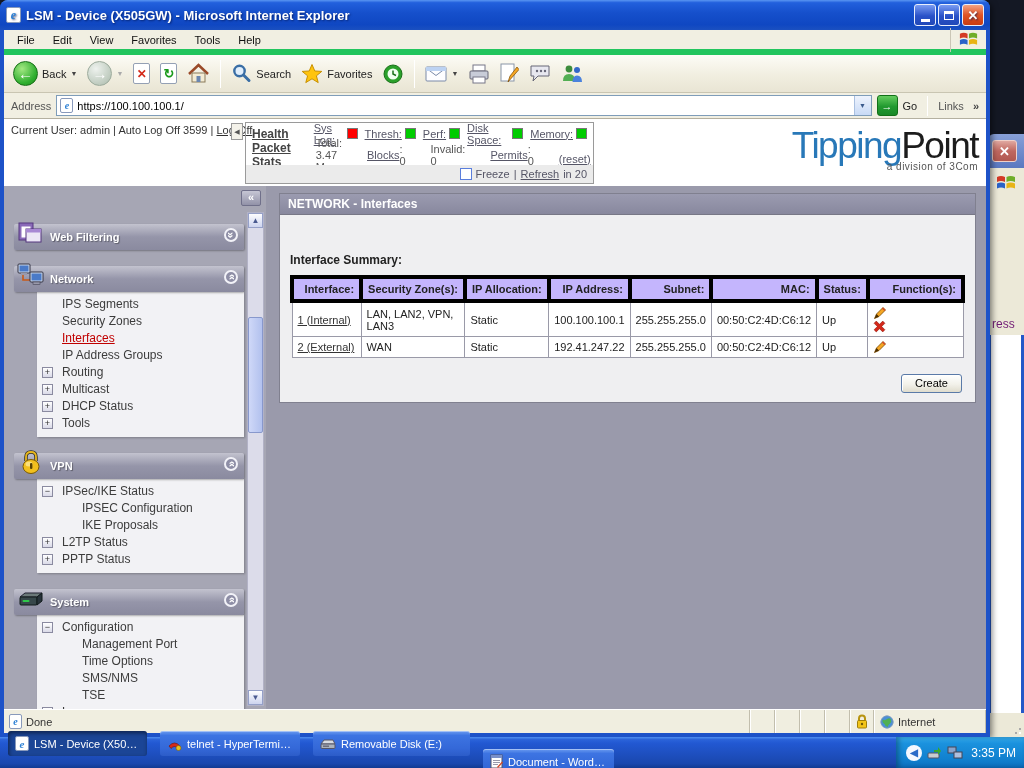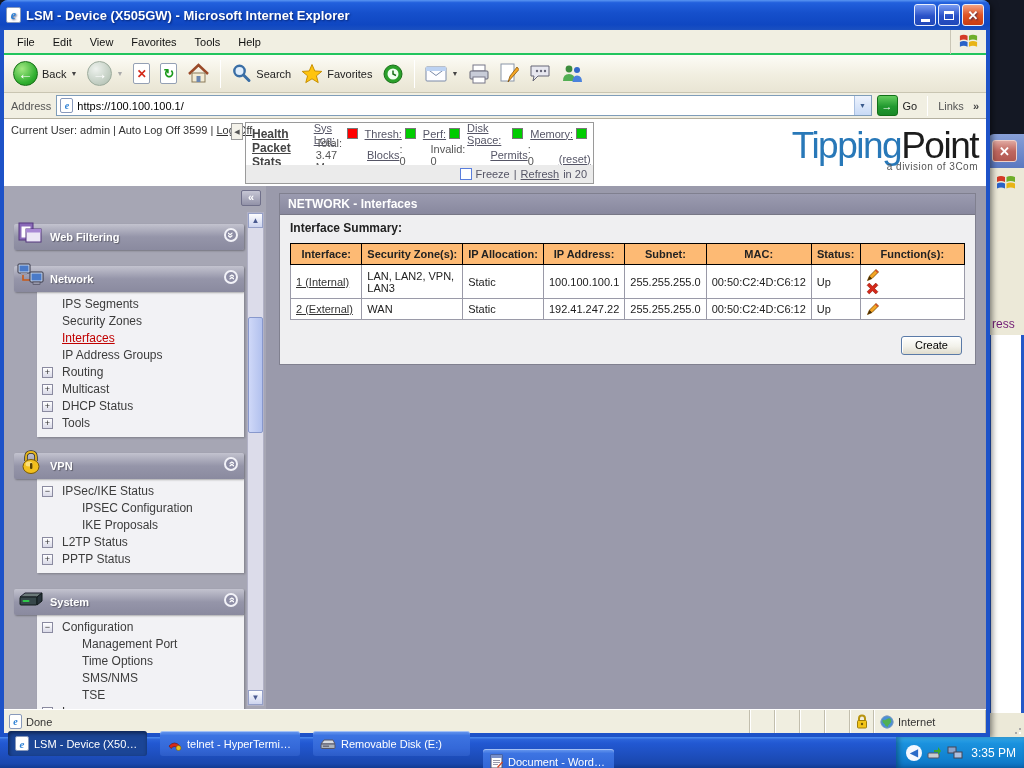--- a/index.html
+++ b/index.html
@@ -40,21 +40,21 @@
   .tb-buttons { margin-left:auto; display:flex; gap:2px; }
   .tb-btn { width:22px; height:22px; border-radius:3px; border:1px solid #e8eefc;
     display:flex; align-items:center; justify-content:center; }
   .btn-minmax { background:linear-gradient(180deg,#7a9cf2,#2a52c8 55%,#2048b8); }
   .btn-close { background:linear-gradient(180deg,#f2a284,#e05426 50%,#c83c12); color:#fff;
     font-weight:bold; font-size:13px; }
   .glyph-min { width:9px; height:3px; background:#fff; margin-top:10px; }
   .glyph-max { width:10px; height:9px; border:1px solid #fff; border-top-width:3px; }
 
   
-  .menubar { height:25px; background:#f1efe2; border-bottom:2px solid #22c55e; display:flex;
+  .menubar { height:25px; background:#f1efe2; border-bottom:6px solid #22c55e; display:flex;
     align-items:center; font-size:11px; color:#111; padding-left:4px; }
   .menu-item { padding:4px 9px; }
   .menu-throbber { margin-left:auto; width:36px; height:24px; border-left:1px solid #cac6b6;
     display:flex; align-items:center; justify-content:center; }
 
   
   .toolbar { height:38px; background:linear-gradient(180deg,#fdfcf6,#f1eee0 55%,#e9e5d4);
     border-bottom:1px solid #c9c5b2; display:flex; align-items:center; font-size:11px; color:#222; padding:0 4px; }
   .tbtn { display:flex; align-items:center; gap:4px; padding:2px 5px; border-radius:3px; flex:none; }
   .tsep { width:1px; height:28px; background:#c6c2b0; border-right:1px solid #fff; margin:0 5px; flex:none; }
@@ -134,24 +134,24 @@
     line-height:9px; color:#333; }
   .nav-label { margin-left:25px; }
   .lvl2 .nav-label { margin-left:45px; }
   .nav-item.active .nav-label { color:#c00000; text-decoration:underline; }
 
   
   .main { flex:1; background:#9a9aab; padding:7px 0 0 13px; overflow:hidden; }
   .panel { width:697px; border:1px solid #80808f; background:#efeff1; }
   .panel-header { height:21px; background:linear-gradient(180deg,#9b9bb0,#88889e); color:#fff;
     font-weight:bold; font-size:12px; line-height:21px; padding-left:8px; border-bottom:1px solid #777786; }
-  .panel-body { padding:6px 10px 9px; }
+  .panel-body { padding:22px 10px 9px;margin-top:16px; }
   .summary-label { font-weight:bold; font-size:12px; color:#222; margin-bottom:8px; }
   table.iface { border-collapse:collapse; font-size:11px; color:#222; }
-  table.iface th { background:#fdba74; border:1px solid #000000; font-weight:bold; text-align:center;
+  table.iface th { background:#c4b5fd; border:4px solid #000000; font-weight:bold; text-align:right;
     padding:4px 5px; white-space:nowrap; }
   table.iface td { background:#fff; border:1px solid #9a9aa8; padding:3px 5px; vertical-align:middle; }
   td.fn-cell { white-space:nowrap; }
   td.fn-cell svg { margin-right:6px; vertical-align:middle; }
   .iface-link { color:#333; text-decoration:underline; }
   .create-row { margin-top:15px; text-align:right; padding-right:3px; }
   .xp-btn { font-size:11px; font-family:"Liberation Sans",sans-serif; padding:2px 13px 3px; border-radius:3px;
     border:1px solid #5a7aa8; background:linear-gradient(180deg,#fff,#f2f1ea 55%,#dfdccd);
     box-shadow:inset 1px 1px 0 #fff; color:#000; }
 

